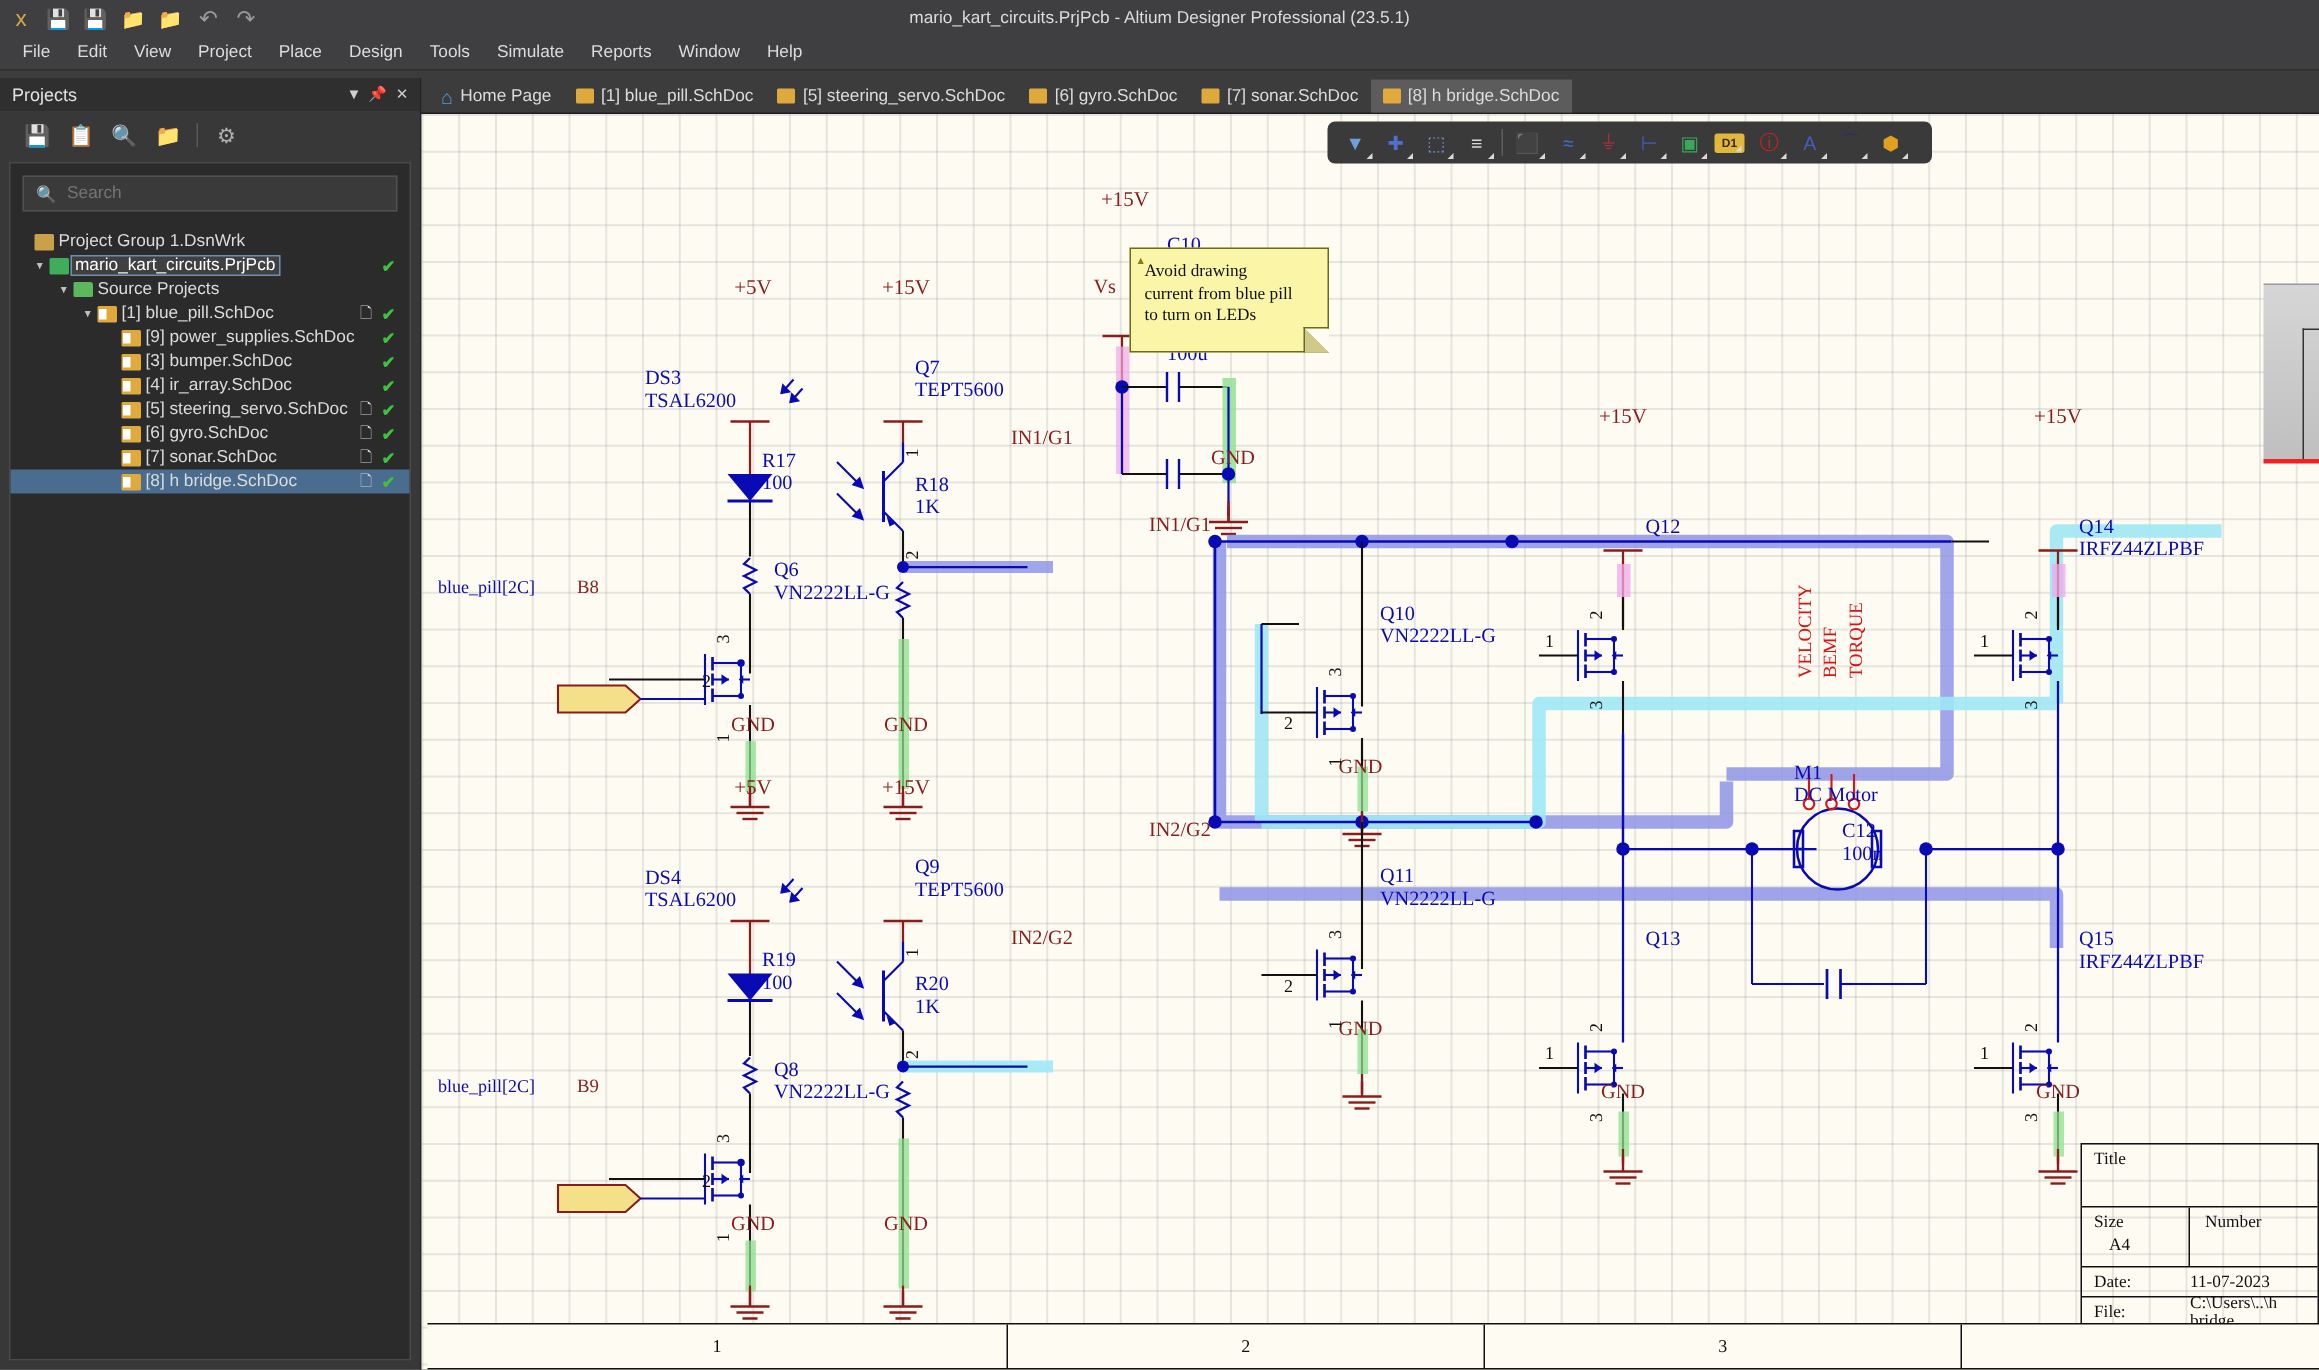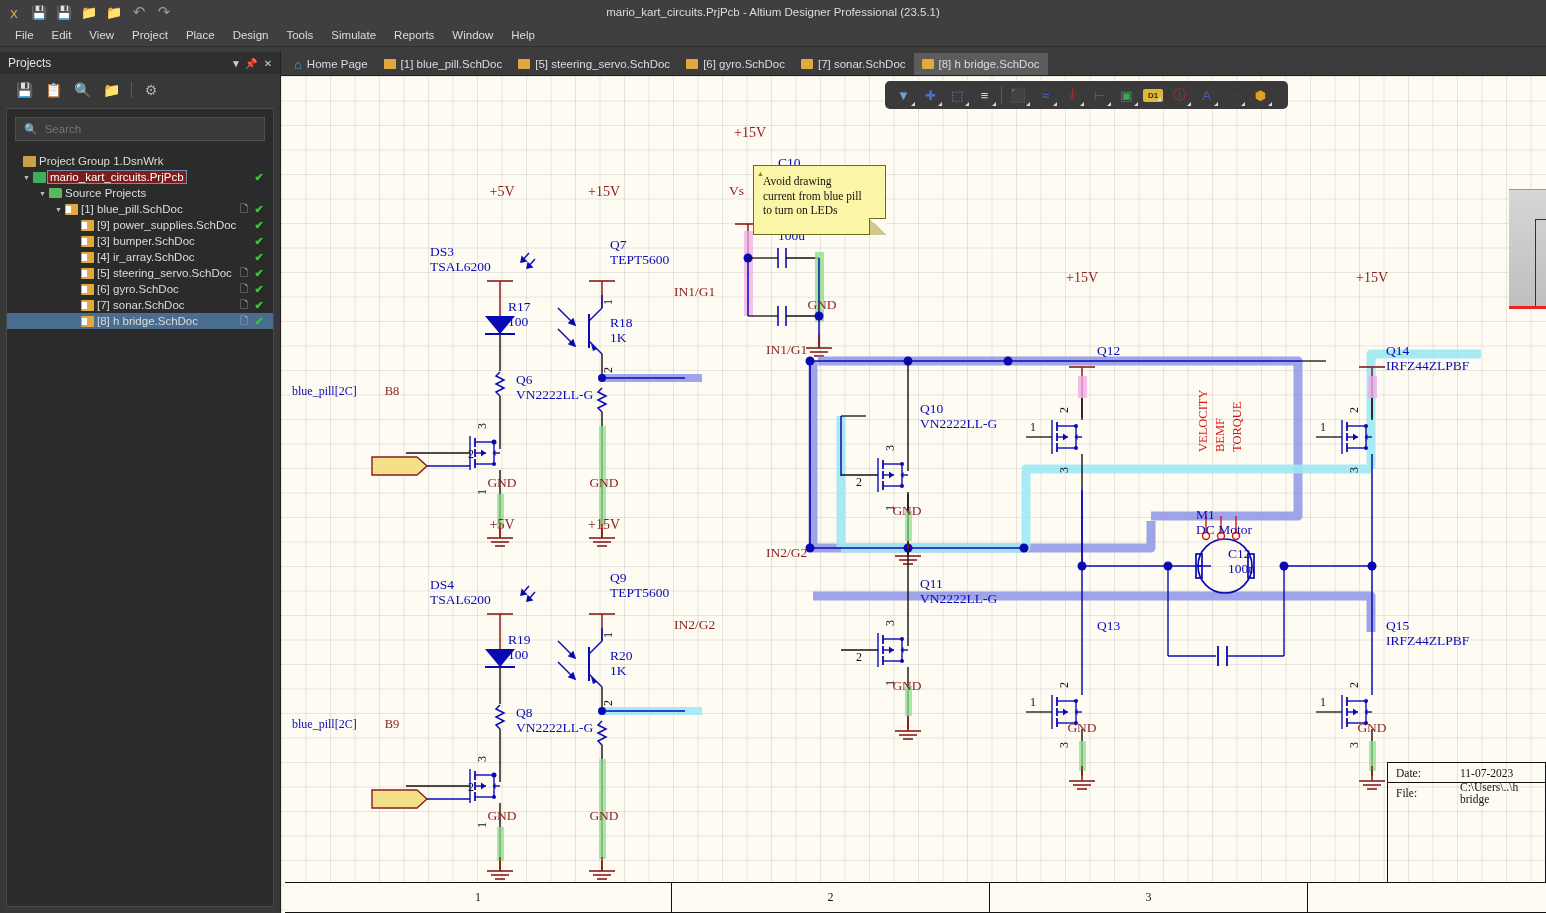--- a/index.html
+++ b/index.html
@@ -42,21 +42,21 @@
     font-size:11.5px; font-family:"Liberation Sans",sans-serif; width:100%; }
   #tree { padding:4px 0 0 0; }
   .tr { height:16px; display:flex; align-items:center; font-size:11.5px; color:#dcdcdc;
     white-space:nowrap; padding-right:6px; }
   .tr .arrow { width:11px; text-align:center; font-size:7px; color:#bdbdbd; }
   .tr .ico { width:15px; display:flex; align-items:center; justify-content:center; }
   .tr .lbl { padding-left:2px; }
   .tr .spacer { flex:1; }
   .tr .docico { width:14px; text-align:center; color:#cfcfcf; font-size:10px; }
   .tr .chk { width:16px; text-align:center; color:#3ec13e; font-size:11px; font-weight:bold; }
-  .tr.sel-proj .lbl { border:1px solid #6d8fb0; background:#7f1d1d; padding:0 2px; }
+  .tr.sel-proj .lbl { border:1px solid #6d8fb0; background:#404040; padding:0 2px; }
   .tr.sel-proj { color:#ffffff; }
   .tr.sel-row { background:#4a6c8e; }
   .ind0{padding-left:4px}.ind1{padding-left:14px}.ind2{padding-left:30px}
   .ind3{padding-left:46px}.ind4{padding-left:62px}
 
   
   .fico { width:13px; height:11px; background:#e0a93b; border-radius:1px;
     position:relative; }
   .fico:after { content:""; position:absolute; left:1px; top:2px; width:5px; height:7px;
     background:#fff; }
@@ -702,20 +702,32 @@
   <div id="gnote">
     <div class="body">
       
       
       
     </div>
   </div>
 </div>
 
 <div id="titleblock">
+  <div class="row r1">
+    <span>Title</span>
+  </div>
+  <div class="row r2">
+    <div class="c1">
+      <div>Size</div>
+      <div class="sizeval">A4</div>
+    </div>
+    <div class="c2">
+      <div>Number</div>
+    </div>
+  </div>
   <div class="row r3">
     <span class="lab">Date:</span>
     <span class="val">11-07-2023</span>
   </div>
   <div class="row r4" style="border-bottom:none">
     <span class="lab">File:</span>
     <span class="val">C:\Users\..\h bridge</span>
   </div>
 </div>
 

